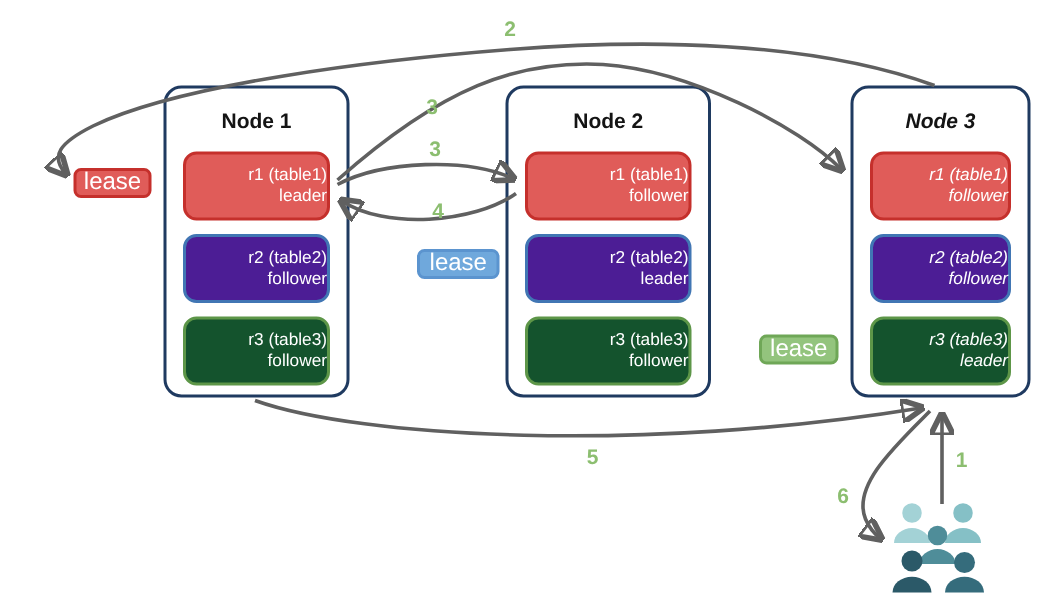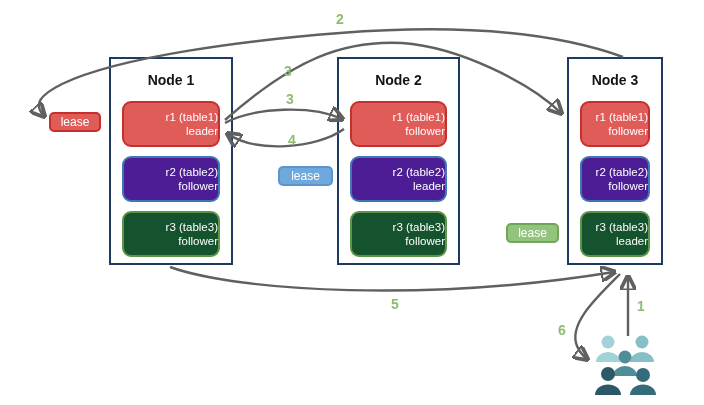--- a/index.html
+++ b/index.html
@@ -2,37 +2,37 @@
 <html><head>
 <meta charset="utf-8">
 <style>
   html,body{margin:0;padding:0;background:#ffffff;}
   .canvas{
     position:relative;width:704px;height:405px;background:#ffffff;
     font-family:"Liberation Sans",sans-serif;overflow:hidden;
   }
   .node{
     position:absolute;top:57px;height:208px;background:#ffffff;
-    border:2px solid #1f3a60;border-radius:0;box-sizing:border-box;
+    border:2px solid #1f3a60;border-radius:12px;box-sizing:border-box;
   }
   .node-title{
     margin-top:13px;text-align:center;font-size:14px;font-weight:bold;color:#141414;
   }
   .replica{
     position:absolute;left:11px;right:11px;height:46px;border-radius:9px;
     border:2px solid;box-sizing:border-box;color:#ffffff;text-align:right;
     font-size:11.5px;line-height:14px;padding-top:7px;
   }
   .replica.r1{top:42px}.replica.r2{top:97px}.replica.r3{top:152px}
   .replica.red{background:#e05c59;border-color:#c5302c}
   .replica.blue{background:#4c1d95;border-color:#4176b4}
   .replica.green{background:#14532d;border-color:#5d9648}
   .lease{
     position:absolute;height:20px;border-radius:5px;border:2px solid;
-    box-sizing:border-box;color:#ffffff;font-size:12px;line-height:16px;text-align:center;
+    box-sizing:border-box;color:#ffffff;font-size:16px;line-height:16px;text-align:center;
   }
   .lease.red{left:49px;top:112px;width:52px;background:#e05c59;border-color:#c5302c}
   .lease.blue{left:278px;top:166px;width:55px;background:#6fa8dc;border-color:#5b94cf}
   .lease.green{left:506px;top:223px;width:53px;background:#93c47d;border-color:#6fa757}
   .step{
     position:absolute;width:14px;text-align:center;font-size:14px;font-weight:bold;color:#8cbe70;
   }
   .arrows{position:absolute;left:0;top:0;pointer-events:none;}
   .arrows path,.arrows line{stroke:#606060;stroke-width:2.4;fill:none;}
   .people{position:absolute;left:592px;top:331px;}
@@ -51,37 +51,37 @@
     <div class="replica r2 blue">
       <div>r2 (table2)</div>
       <div>follower</div>
     </div>
     <div class="replica r3 green">
       <div>r3 (table3)</div>
       <div>follower</div>
     </div>
   </div>
 
-  <div class="node" style="left:337px;width:123px;">
+  <div class="node" style="left:337px;width:137px;">
     <div class="node-title">Node 2</div>
     <div class="replica r1 red">
       <div>r1 (table1)</div>
       <div>follower</div>
     </div>
     <div class="replica r2 blue">
       <div>r2 (table2)</div>
       <div>leader</div>
     </div>
     <div class="replica r3 green">
       <div>r3 (table3)</div>
       <div>follower</div>
     </div>
   </div>
 
-  <div class="node" style="left:567px;width:96px;">
+  <div class="node" style="left:567px;width:120px;font-style:italic;">
     <div class="node-title">Node 3</div>
     <div class="replica r1 red">
       <div>r1 (table1)</div>
       <div>follower</div>
     </div>
     <div class="replica r2 blue">
       <div>r2 (table2)</div>
       <div>follower</div>
     </div>
     <div class="replica r3 green">

